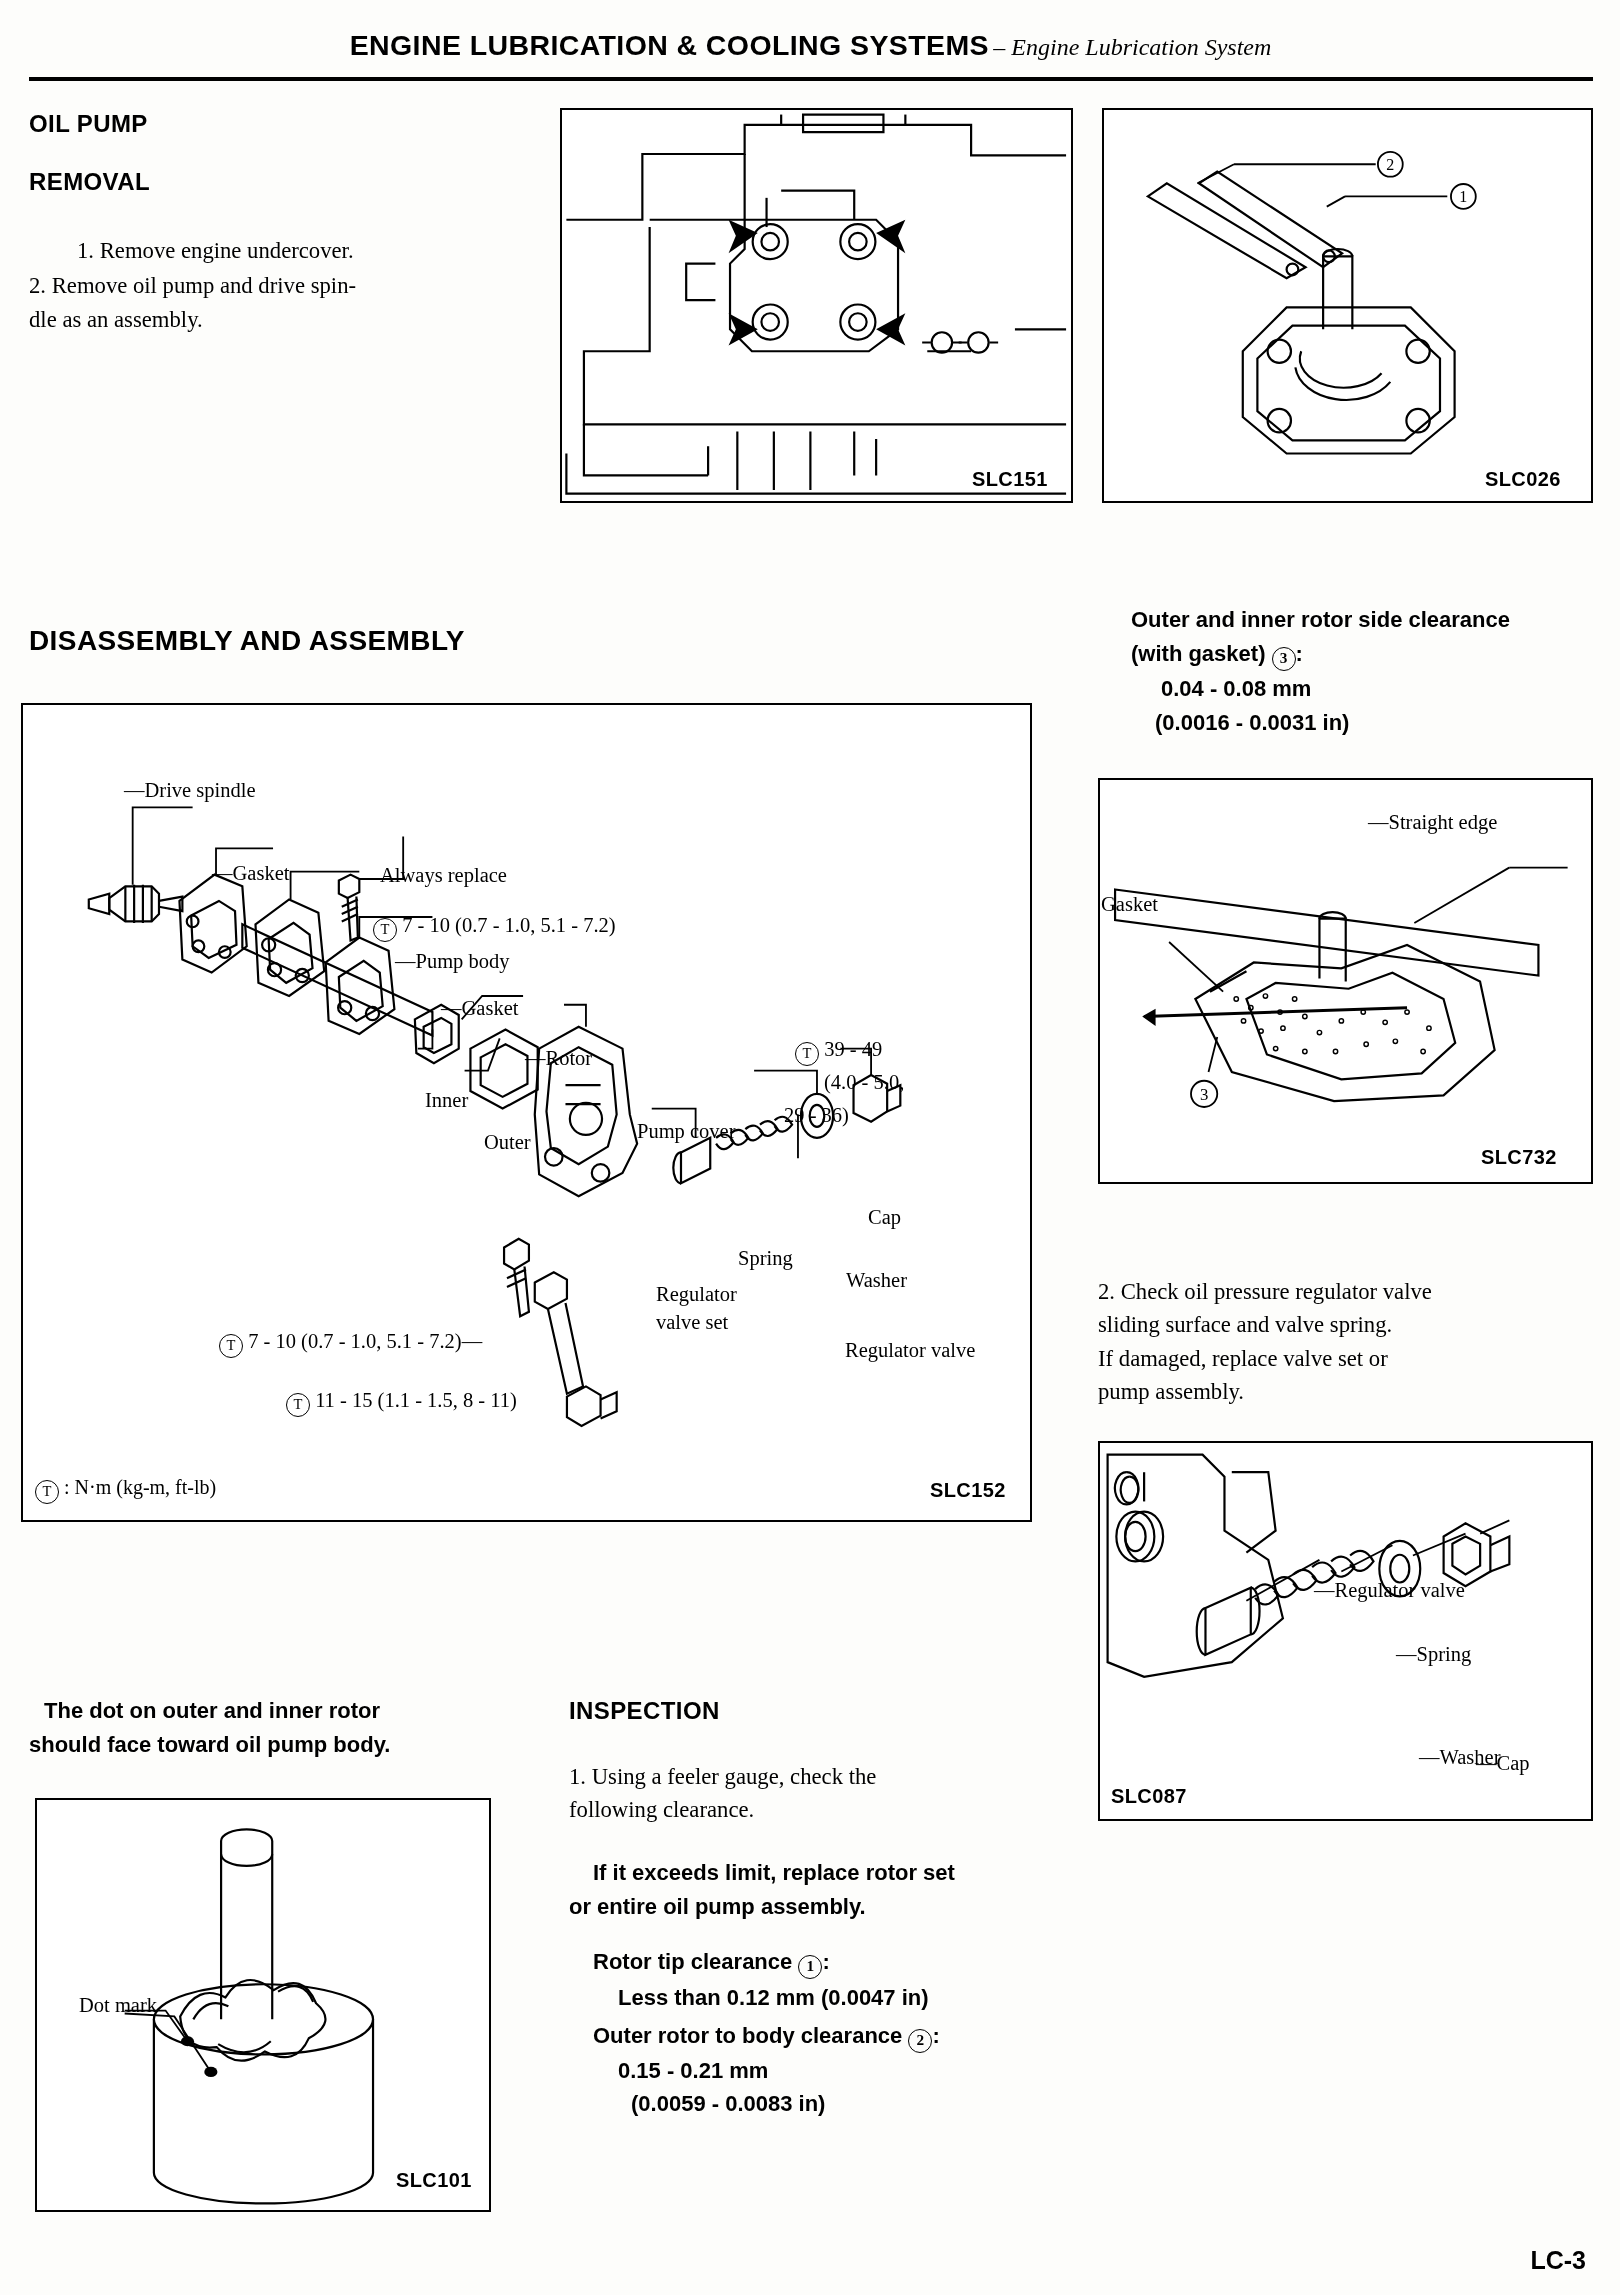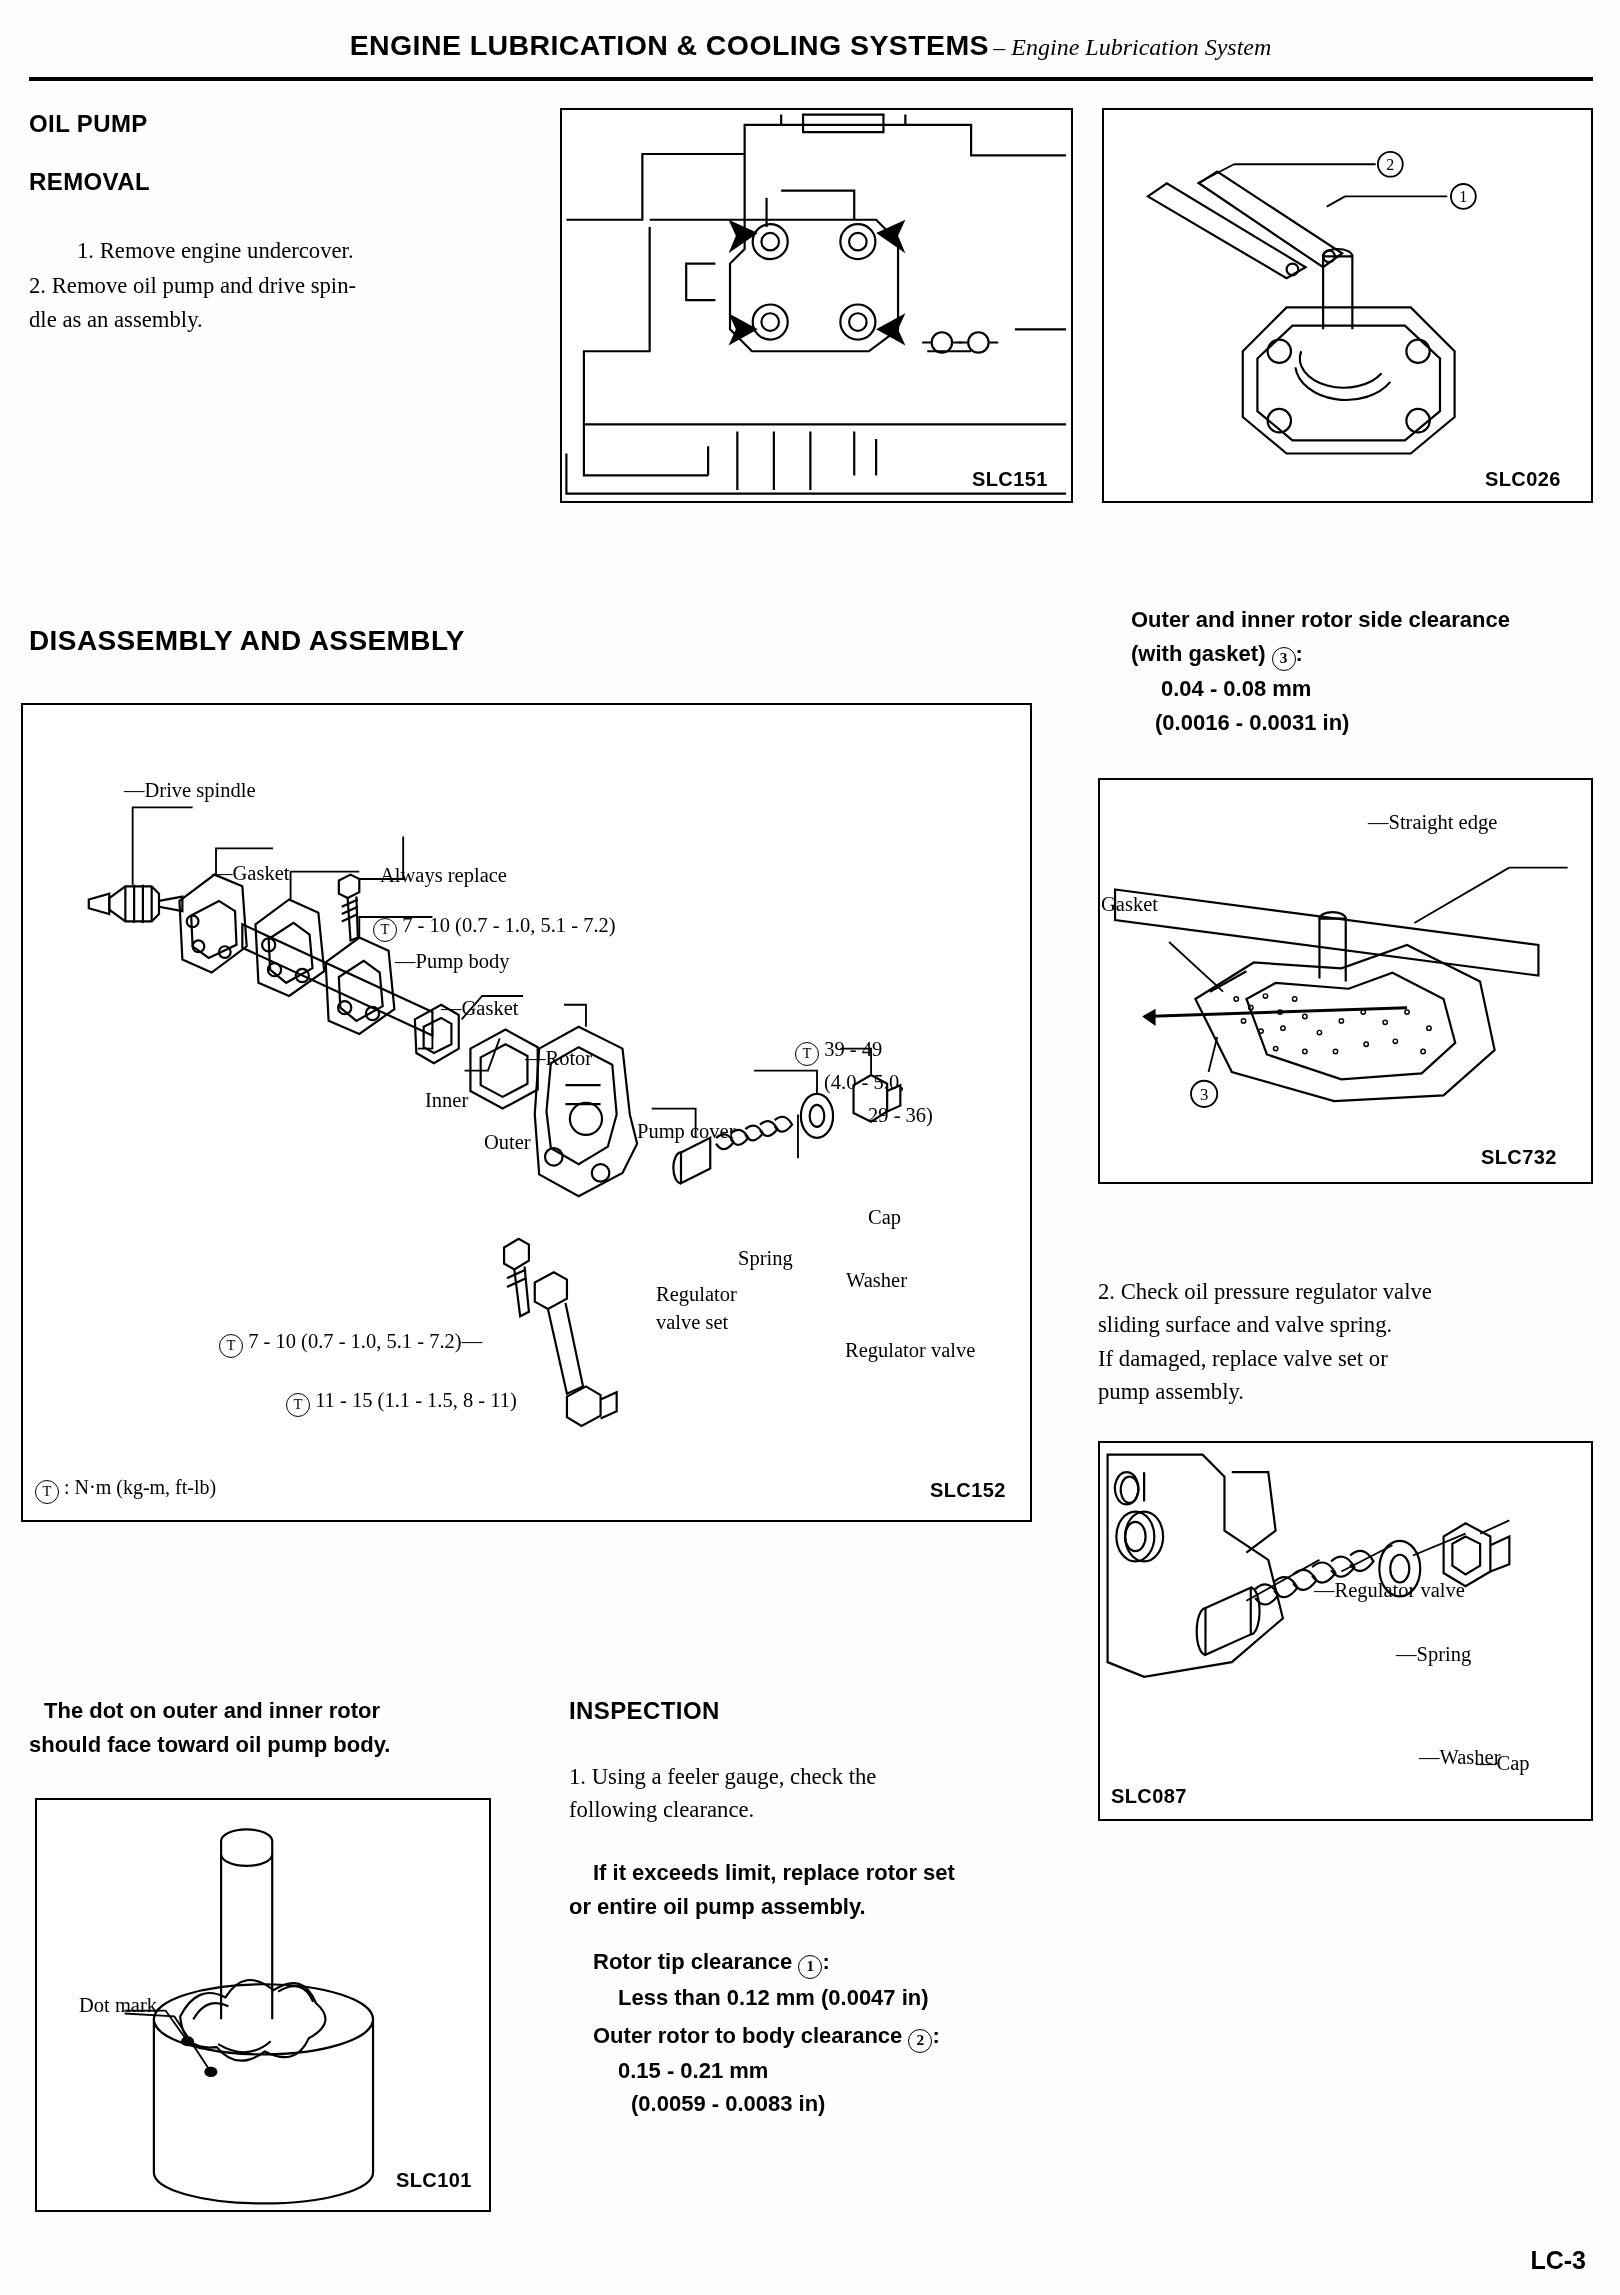--- a/index.html
+++ b/index.html
@@ -341,21 +341,21 @@
 
   <div class="caption" style="left:395px; top:950px;">—<span>Pump body</span></div>
   <div class="caption" style="left:441px; top:997px;">—<span>Gasket</span></div>
   <div class="caption" style="left:525px; top:1047px;">—<span>Rotor</span></div>
   <div class="caption" style="left:425px; top:1089px;">Inner</div>
   <div class="caption" style="left:484px; top:1131px;">Outer</div>
   <div class="caption" style="left:637px; top:1120px;">Pump cover</div>
 
   <div class="caption" style="left:795px; top:1038px;"><span class="circ-t">T</span> <span>39 - 49</span></div>
   <div class="caption" style="left:824px; top:1071px;">(4.0 - 5.0,</div>
-  <div class="caption" style="left:868px; top:1104px;">29 - 36)</div>
+  <div class="caption" style="left:784px; top:1104px;">29 - 36)</div>
 
   <div class="caption" style="left:868px; top:1206px;">Cap</div>
   <div class="caption" style="left:738px; top:1247px;">Spring</div>
   <div class="caption" style="left:846px; top:1269px;">Washer</div>
   <div class="caption" style="left:656px; top:1283px;">Regulator</div>
   <div class="caption" style="left:656px; top:1311px;">valve set</div>
   <div class="caption" style="left:845px; top:1339px;">Regulator valve</div>
 
   <div class="caption" style="left:219px; top:1330px;"><span class="circ-t">T</span> <span>7 - 10 (0.7 - 1.0, 5.1 - 7.2)</span>—</div>
   <div class="caption" style="left:286px; top:1389px;"><span class="circ-t">T</span> <span>11 - 15 (1.1 - 1.5, 8 - 11)</span></div>

